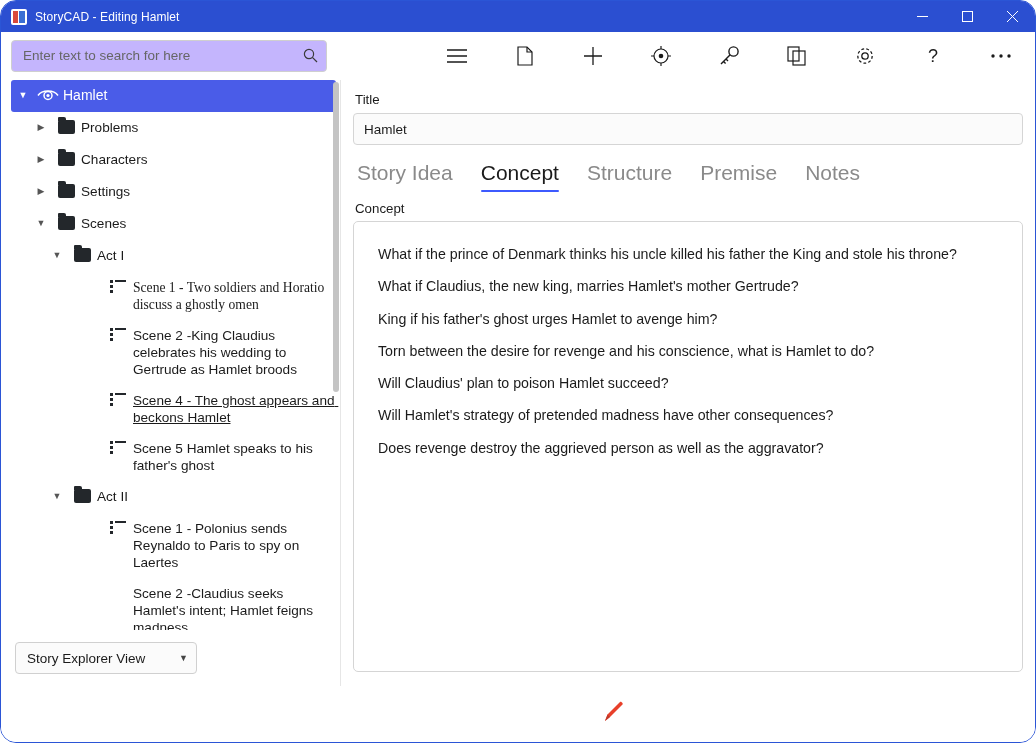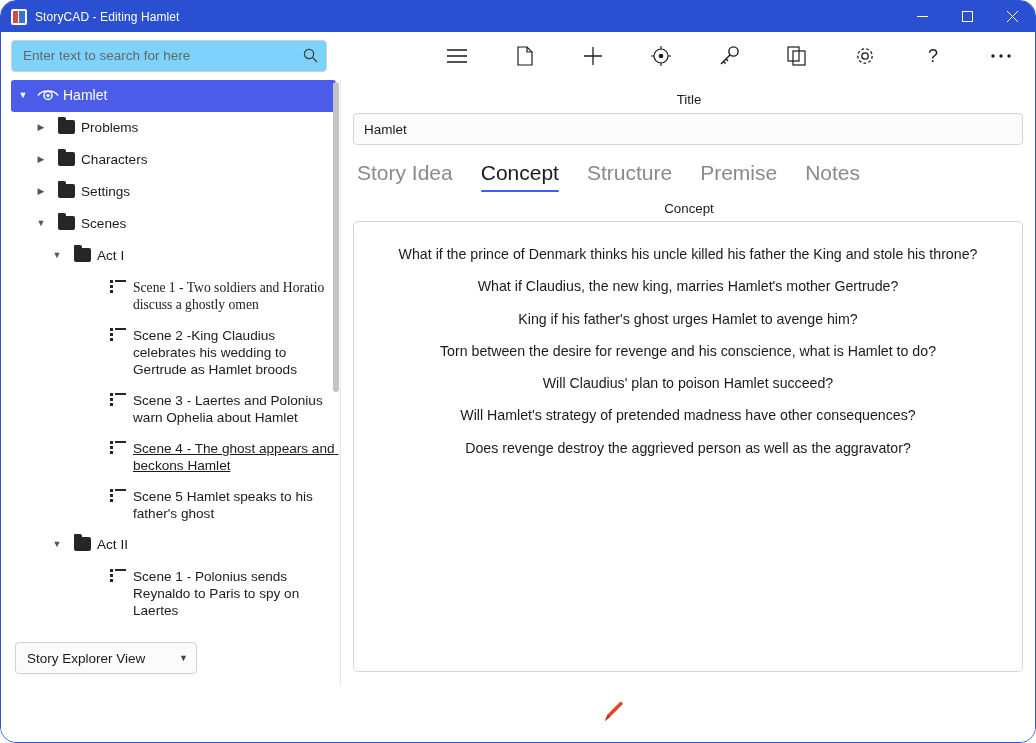--- a/index.html
+++ b/index.html
@@ -78,21 +78,21 @@
     align-items: center;
     background: #ffffff;
     border-bottom: 1px solid #ffffff;
   }
   .search-box {
     margin-left: 10px;
     width: 322px;
     height: 32px;
     border: 1px solid #cfcfcf;
     border-radius: 4px;
-    background: #7dd3fc;
+    background: #c4b5fd;
     display: flex;
     align-items: center;
     padding: 0 8px 0 11px;
     position: relative;
   }
   .search-box .ph {
     font-size: 13.5px;
     color: #666666;
     flex: 1;
   }
@@ -248,21 +248,20 @@
   }
   .combo .chevd { font-size: 9px; color: #444; }
 
   
   .main {
     flex: 1;
     min-width: 0;
     display: flex;
     flex-direction: column;
     padding: 0 12px 0 12px;
-    text-align: center;
   }
   .field-label {
     font-size: 13.3px;
     color: #1b1b1b;
     margin: 12px 0 6px 2px;
   }
   .text-input {
     height: 32px;
     border: 1px solid #d5d5d5;
     border-radius: 4px;
@@ -502,34 +501,20 @@
                 <span class="scene-icon">
                   <b></b>
                   <b></b>
                   <b></b>
                   <i></i>
                   <i></i>
                   <i></i>
                 </span>
               </div>
               <div class="label" style="max-width: 218px;">Scene 2 -King Claudius celebrates his wedding to Gertrude as Hamlet broods</div>
-            </div>
-            <div class="node" style="margin-left: 80px;">
-              <div class="chev"></div>
-              <div class="glyph">
-                <span class="scene-icon">
-                  <b></b>
-                  <b></b>
-                  <b></b>
-                  <i></i>
-                  <i></i>
-                  <i></i>
-                </span>
-              </div>
-              <div class="label" style="max-width: 218px;">Scene 3 - Laertes and Polonius warn Ophelia about Hamlet</div>
             </div>
             <div class="node" style="margin-left: 80px;">
               <div class="chev"></div>
               <div class="glyph">
                 <span class="scene-icon">
                   <b></b>
                   <b></b>
                   <b></b>
                   <i></i>
                   <i></i>

